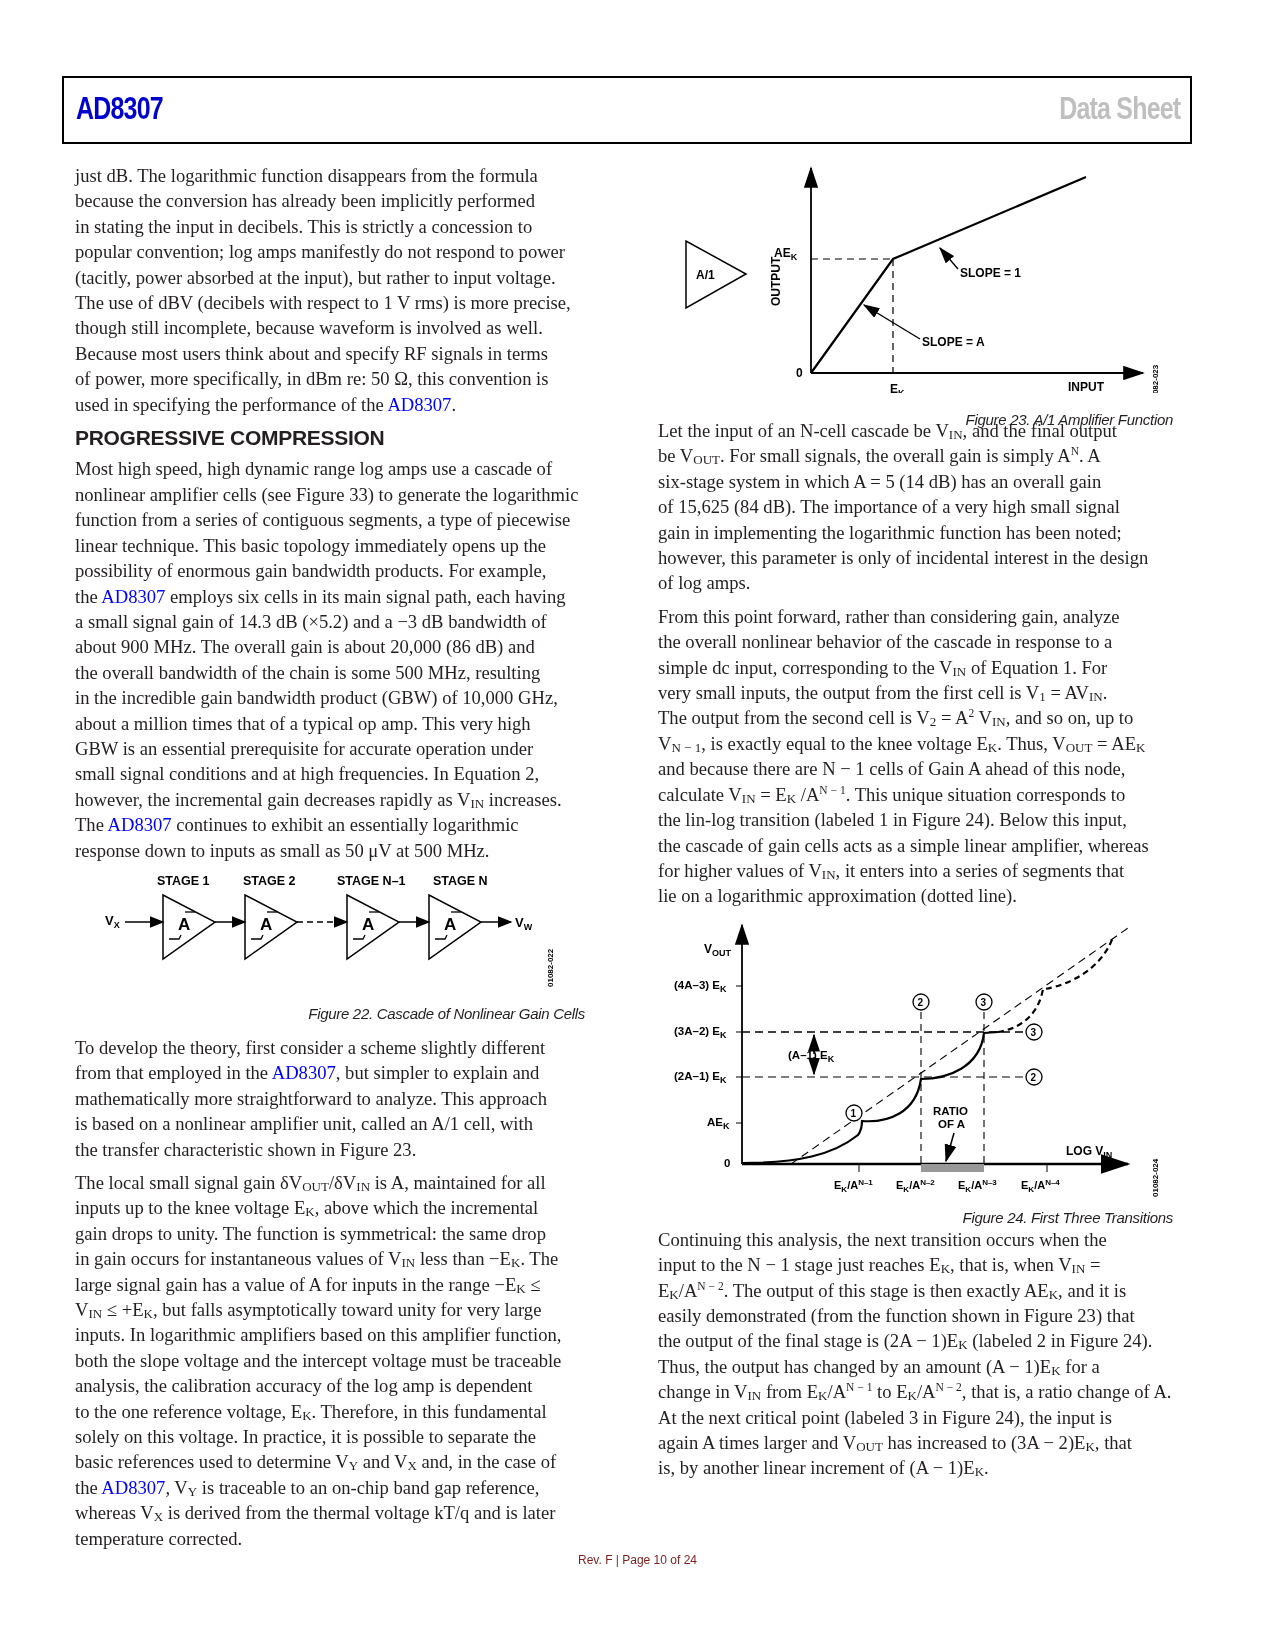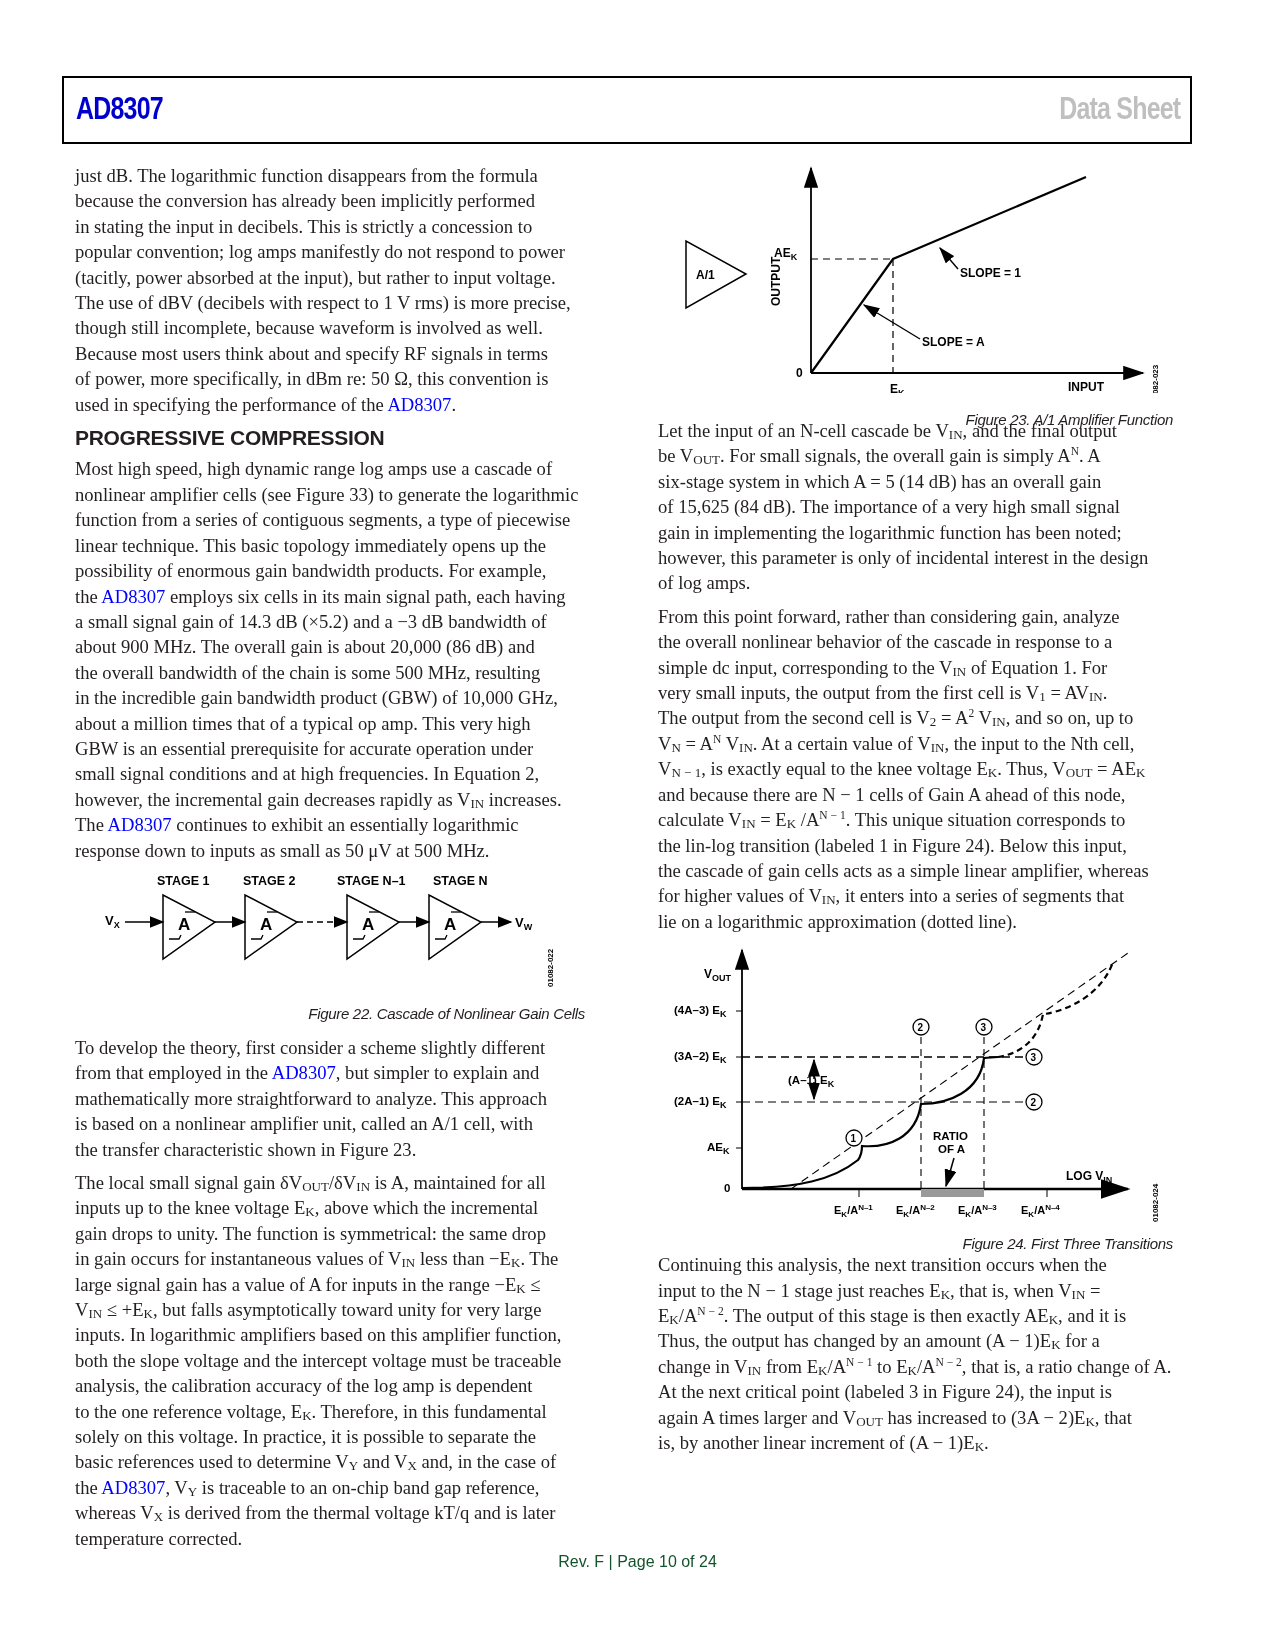--- a/index.html
+++ b/index.html
@@ -22,21 +22,21 @@
   sub, sup { font-size:62%; line-height:0; }
   sub { vertical-align:-0.15em; }
   .sc { font-size:70%; }
   h2 { font-family:"Liberation Sans", sans-serif; font-weight:bold; font-size:21px;
        margin:6px 0 6px 0; letter-spacing:-0.3px; color:#231f20; }
   .caption { font-family:"Liberation Sans", sans-serif; font-style:italic; font-size:15px;
              text-align:right; color:#231f20; letter-spacing:-0.3px; }
   .fig { position:relative; }
   .fig svg text { font-family:"Liberation Sans", sans-serif; font-weight:bold; fill:#000; }
   .footer { position:absolute; left:0; width:1275px; top:1553px; text-align:center;
-            font-family:"Liberation Sans", sans-serif; font-size:16px; color:#14532d; }
+            font-family:"Liberation Sans", sans-serif; font-size:12px; color:#7f1d1d; }
 </style>
 </head>
 <body>
 
 <div class="header-box">
   <div class="header-title">AD8307</div>
   <div class="header-right">Data Sheet</div>
 </div>
 
 <div class="col col-left">
@@ -199,21 +199,20 @@
     <span class="line">however, this parameter is only of incidental interest in the design</span>
     <span class="line">of log amps.</span>
   </p>
 
   <p>
     <span class="line">From this point forward, rather than considering gain, analyze</span>
     <span class="line">the overall nonlinear behavior of the cascade in response to a</span>
     <span class="line">simple dc input, corresponding to the V<sub class="sc">IN</sub> of Equation 1. For</span>
     <span class="line">very small inputs, the output from the first cell is V<sub class="sc">1</sub> = AV<sub class="sc">IN</sub>.</span>
     <span class="line">The output from the second cell is V<sub class="sc">2</sub> = A<sup>2</sup> V<sub class="sc">IN</sub>, and so on, up to</span>
-    <span class="line">V<sub class="sc">N</sub> = A<sup>N</sup> V<sub class="sc">IN</sub>. At a certain value of V<sub class="sc">IN</sub>, the input to the Nth cell,</span>
     <span class="line">V<sub class="sc">N − 1</sub>, is exactly equal to the knee voltage E<sub class="sc">K</sub>. Thus, V<sub class="sc">OUT</sub> = AE<sub class="sc">K</sub></span>
     <span class="line">and because there are N − 1 cells of Gain A ahead of this node,</span>
     <span class="line">calculate V<sub class="sc">IN</sub> = E<sub class="sc">K</sub> /A<sup>N − 1</sup>. This unique situation corresponds to</span>
     <span class="line">the lin-log transition (labeled 1 in Figure 24). Below this input,</span>
     <span class="line">the cascade of gain cells acts as a simple linear amplifier, whereas</span>
     <span class="line">for higher values of V<sub class="sc">IN</sub>, it enters into a series of segments that</span>
     <span class="line">lie on a logarithmic approximation (dotted line).</span>
   </p>
 
   <div class="fig" style="height:310px; margin-top:6px;">
@@ -290,20 +289,22 @@
       <text x="363" y="272" font-size="11"><tspan>E</tspan><tspan font-size="8" dy="3">K</tspan><tspan dy="-3">/A</tspan><tspan font-size="8" dy="-4">N–4</tspan></text>
       <text x="0" y="0" font-size="8" font-weight="normal" transform="translate(500,280) rotate(-90)">01082-024</text>
     </svg>
     <div class="caption" style="">Figure 24. First Three Transitions</div>
   </div>
 
   <p>
     <span class="line">Continuing this analysis, the next transition occurs when the</span>
     <span class="line">input to the N − 1 stage just reaches E<sub class="sc">K</sub>, that is, when V<sub class="sc">IN</sub> =</span>
     <span class="line">E<sub class="sc">K</sub>/A<sup>N − 2</sup>. The output of this stage is then exactly AE<sub class="sc">K</sub>, and it is</span>
+    <span class="line">easily demonstrated (from the function shown in Figure 23) that</span>
+    <span class="line">the output of the final stage is (2A − 1)E<sub class="sc">K</sub> (labeled 2 in Figure 24).</span>
     <span class="line">Thus, the output has changed by an amount (A − 1)E<sub class="sc">K</sub> for a</span>
     <span class="line">change in V<sub class="sc">IN</sub> from E<sub class="sc">K</sub>/A<sup>N − 1</sup> to E<sub class="sc">K</sub>/A<sup>N − 2</sup>, that is, a ratio change of A.</span>
     <span class="line">At the next critical point (labeled 3 in Figure 24), the input is</span>
     <span class="line">again A times larger and V<sub class="sc">OUT</sub> has increased to (3A − 2)E<sub class="sc">K</sub>, that</span>
     <span class="line">is, by another linear increment of (A − 1)E<sub class="sc">K</sub>.</span>
   </p>
 </div>
 
 <div class="footer">Rev. F | Page 10 of 24</div>
 

